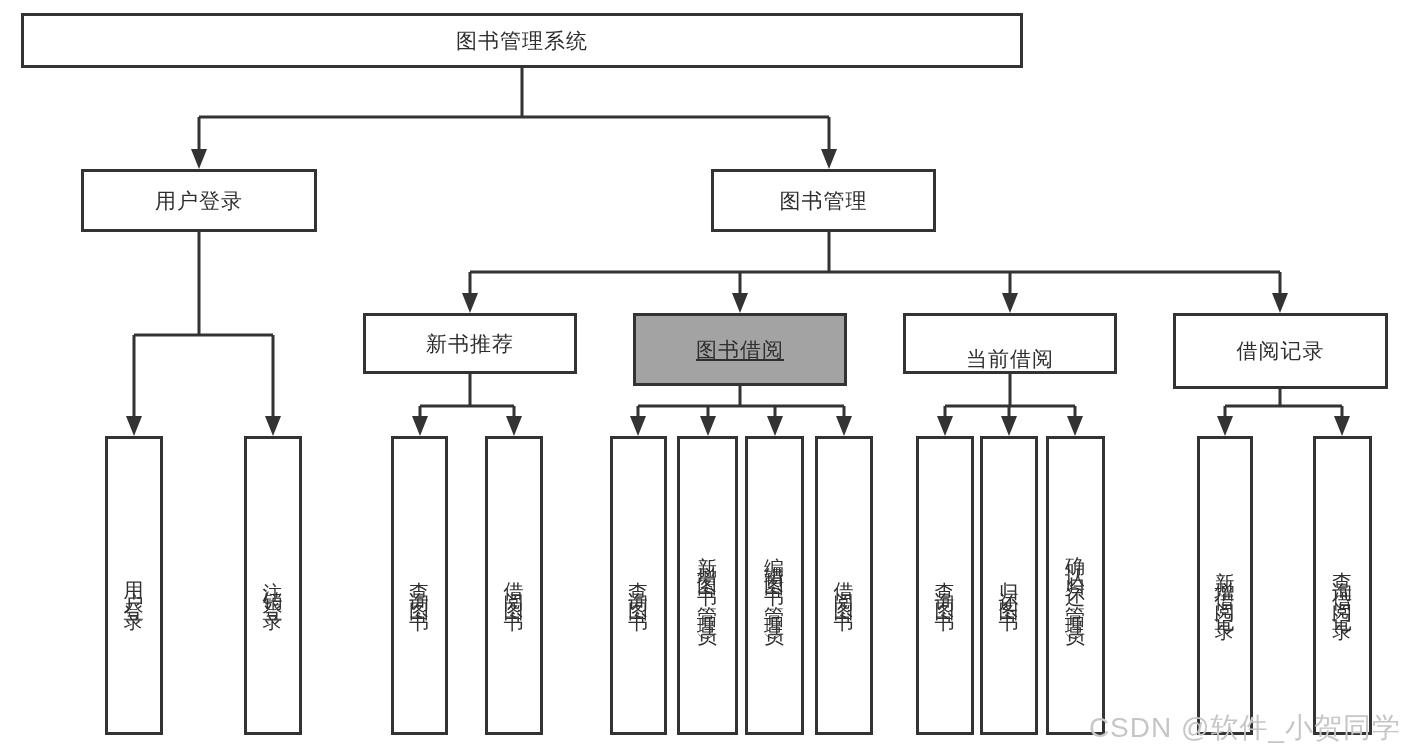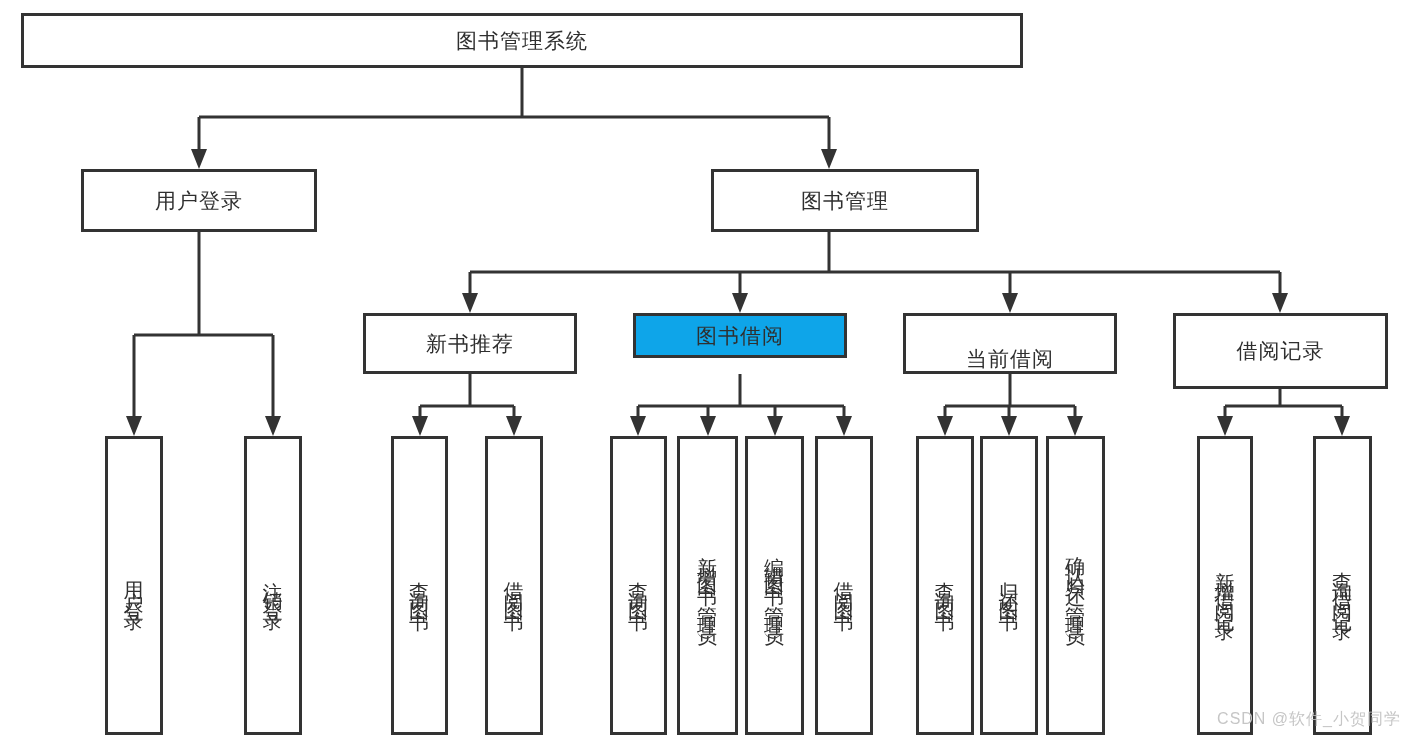--- a/index.html
+++ b/index.html
@@ -43,21 +43,21 @@
     text-orientation: mixed;
     font-size: 20px;
     letter-spacing: 10px;
     line-height: 1;
     white-space: nowrap;
   }
   .watermark {
     position: absolute;
     right: 4px;
     top: 709px;
-    font-size: 16px;
+    font-size: 28px;
     color: #c6c6c6;
     letter-spacing: 1px;
     z-index: 10;
     white-space: nowrap;
   }
 </style>
 </head>
 <body>
 
 <div class="stage">
@@ -65,27 +65,27 @@
       <path d="M 522 68 V 117 M 199 117 H 829 M 199 117 V 149 M 829 117 V 149 M 199 232 V 335 M 134 335 H 273 M 134 335 V 416 M 273 335 V 416 M 829 232 V 272 M 470 272 H 1280 M 470 272 V 293 M 740 272 V 293 M 1010 272 V 293 M 1280 272 V 293 M 470 374 V 406 M 420 406 H 514 M 420 406 V 416 M 514 406 V 416 M 740 374 V 406 M 638 406 H 844 M 638 406 V 416 M 708 406 V 416 M 775 406 V 416 M 844 406 V 416 M 1010 374 V 406 M 945 406 H 1075 M 945 406 V 416 M 1009 406 V 416 M 1075 406 V 416 M 1280 374 V 406 M 1225 406 H 1342 M 1225 406 V 416 M 1342 406 V 416" fill="none" stroke="#333333" stroke-width="3"></path>
       <path d="M 199 169 L 191 149 H 207 Z M 829 169 L 821 149 H 837 Z M 134 436 L 126 416 H 142 Z M 273 436 L 265 416 H 281 Z M 470 313 L 462 293 H 478 Z M 740 313 L 732 293 H 748 Z M 1010 313 L 1002 293 H 1018 Z M 1280 313 L 1272 293 H 1288 Z M 420 436 L 412 416 H 428 Z M 514 436 L 506 416 H 522 Z M 638 436 L 630 416 H 646 Z M 708 436 L 700 416 H 716 Z M 775 436 L 767 416 H 783 Z M 844 436 L 836 416 H 852 Z M 945 436 L 937 416 H 953 Z M 1009 436 L 1001 416 H 1017 Z M 1075 436 L 1067 416 H 1083 Z M 1225 436 L 1217 416 H 1233 Z M 1342 436 L 1334 416 H 1350 Z" fill="#333333" stroke="none"></path>
     </svg>
   <div class="watermark" style="color: rgb(198, 198, 198);">CSDN @软件_小贺同学</div>
 <div class="node h" style="left: 21px; top: 13px; width: 1002px; height: 55px; border-color: rgb(51, 51, 51); background: rgb(255, 255, 255);">
       <span class="label" style="color: rgb(47, 47, 47);">图书管理系统</span>
     </div>
     <div class="node h" style="left: 81px; top: 169px; width: 236px; height: 63px; border-color: rgb(51, 51, 51); background: rgb(255, 255, 255);">
       <span class="label" style="color: rgb(47, 47, 47);">用户登录</span>
     </div>
-    <div class="node h" style="left: 711px; top: 169px; width: 268px; height: 63px; border-color: rgb(51, 51, 51); background: rgb(255, 255, 255);">
+    <div class="node h" style="left: 711px; top: 169px; width: 225px; height: 63px; border-color: rgb(51, 51, 51); background: rgb(255, 255, 255);">
       <span class="label" style="color: rgb(47, 47, 47);">图书管理</span>
     </div>
     <div class="node h" style="left: 363px; top: 313px; width: 214px; height: 61px; border-color: rgb(51, 51, 51); background: rgb(255, 255, 255);">
       <span class="label" style="color: rgb(47, 47, 47);">新书推荐</span>
     </div>
-    <div class="node h" style="left: 633px; top: 313px; width: 214px; height: 45px; border-color: rgb(51, 51, 51); background: #0ea5e9;">
+    <div class="node h" style="left: 633px; top: 313px; width: 214px; height: 73px; border-color: rgb(51, 51, 51); background: #a3a3a3; text-decoration: underline;">
       <span class="label" style="color: rgb(47, 47, 47);">图书借阅</span>
     </div>
     <div class="node h" style="left: 903px; top: 313px; width: 214px; height: 61px; border-color: rgb(51, 51, 51); background: rgb(255, 255, 255);">
       <span class="label" style="color: rgb(47, 47, 47); margin-top: 31px;">当前借阅</span>
     </div>
     <div class="node h" style="left: 1173px; top: 313px; width: 215px; height: 76px; border-color: rgb(51, 51, 51); background: rgb(255, 255, 255);">
       <span class="label" style="color: rgb(47, 47, 47);">借阅记录</span>
     </div>
     <div class="node v" style="left: 105px; top: 436px; width: 58px; height: 299px; border-color: rgb(51, 51, 51); background: rgb(255, 255, 255);">
       <span class="label" style="color: rgb(47, 47, 47);">用户登录</span>

